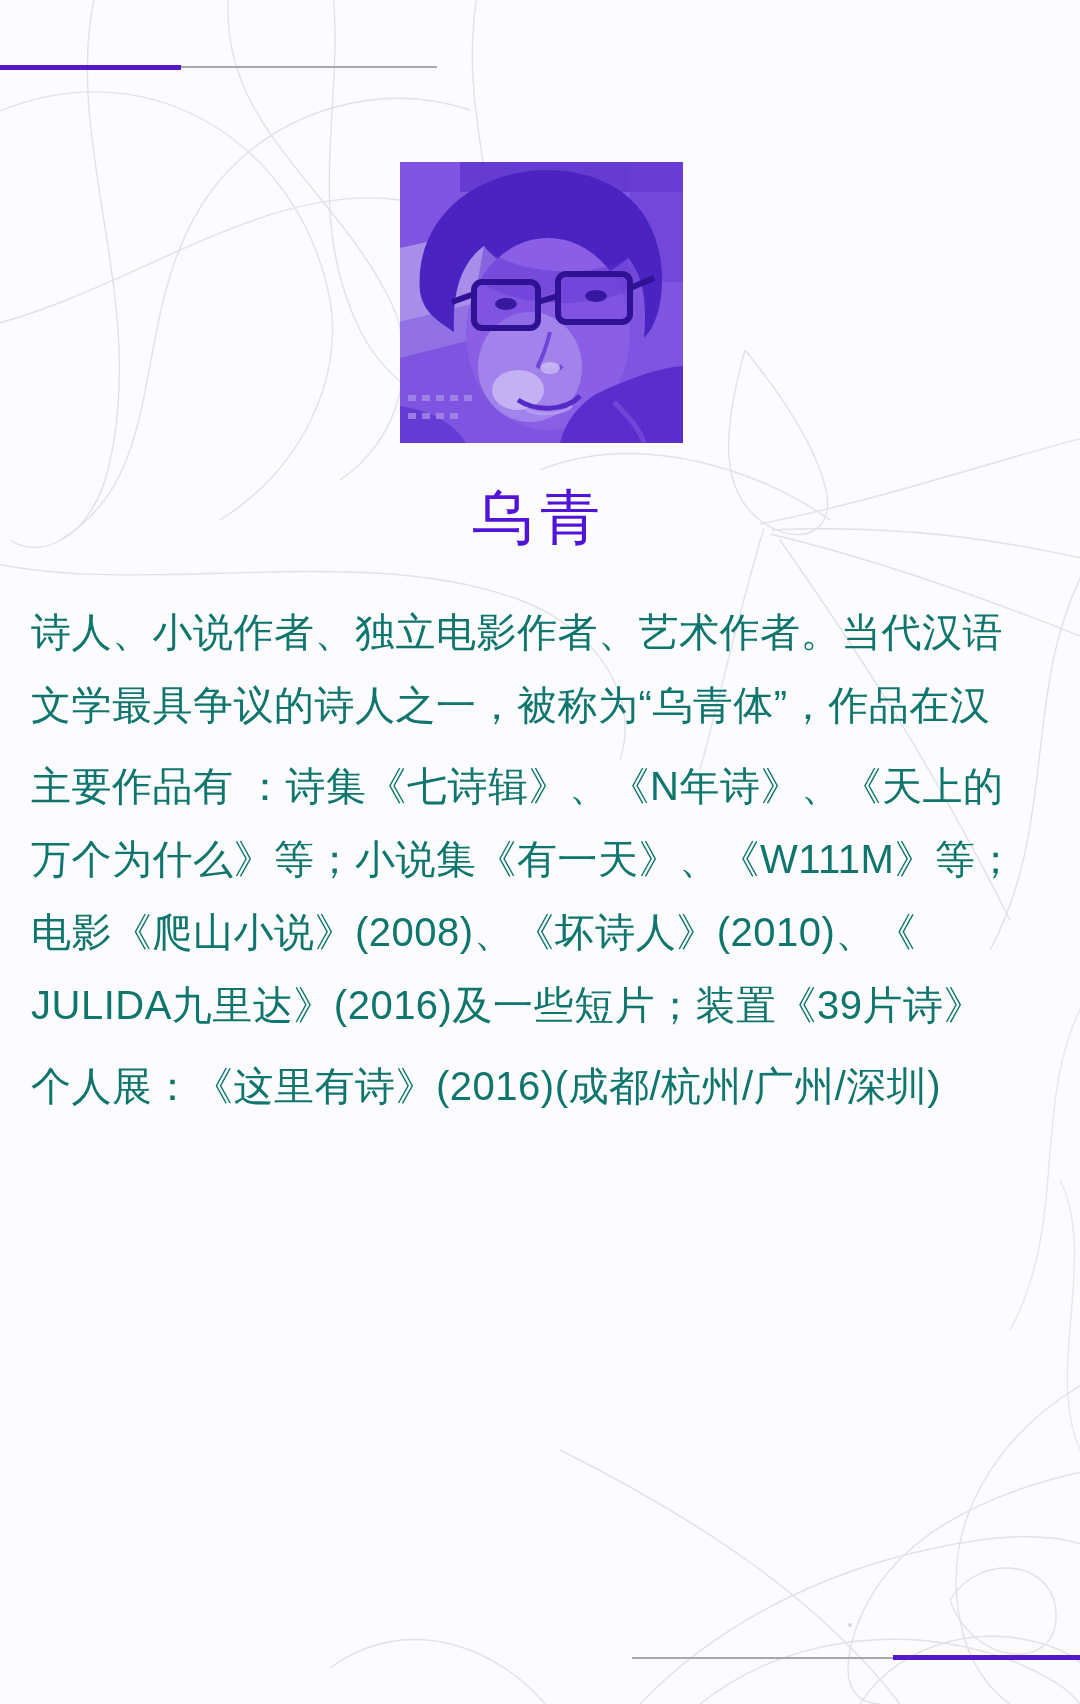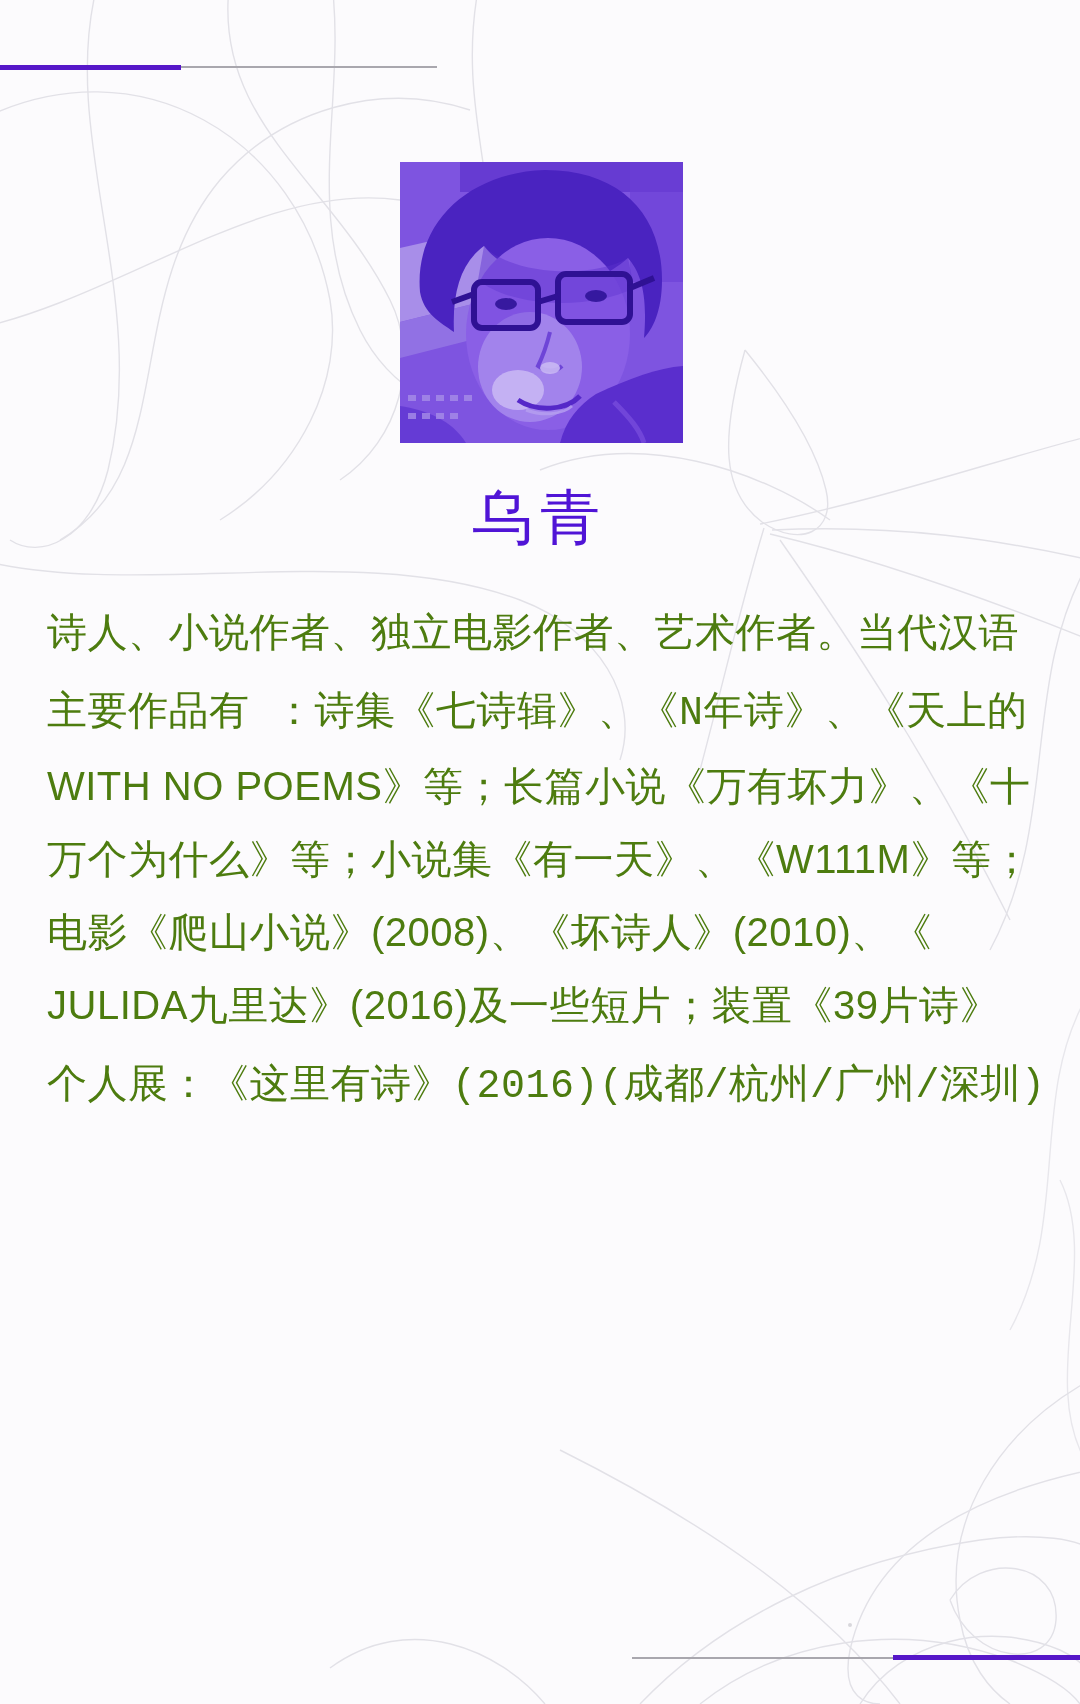--- a/index.html
+++ b/index.html
@@ -36,31 +36,31 @@
   
   .title {
     position: absolute; left: 0; top: 478px; width: 1080px;
     text-align: center;
     font-size: 60px; font-weight: 500; letter-spacing: 8px;
     color: #5014d6; z-index: 2;
   }
 
   
   .bio {
-    position: absolute; left: 47px; top: 596px; width: 1020px; z-index: 2;
-    color: #4d7c0f;
+    position: absolute; left: 31px; top: 596px; width: 1020px; z-index: 2;
+    color: #0f766e;
   }
   .bio .line {
     font-size: 40px;
     line-height: 73px;
     height: 73px;
     white-space: nowrap;
     letter-spacing: 0.5px;
   }
-  .bio .para-gap { margin-top: 8px; font-family: Liberation Mono, monospace; }
+  .bio .para-gap { margin-top: 8px; }
 </style>
 </head>
 <body>
 
 <div class="page">
 
   <svg class="scribbles" viewBox="0 0 1080 1704" fill="none" xmlns="http://www.w3.org/2000/svg">
     <g stroke="#e2e1e7" stroke-width="1.4" fill="none">
 
       <path d="M96,-10 C60,140 150,300 108,470 C90,540 40,560 10,540"></path>
@@ -135,22 +135,22 @@
 
       <path d="M8,236 H78" stroke="#a78de8" stroke-width="6" stroke-dasharray="8 6" opacity="0.8"></path>
       <path d="M8,254 H64" stroke="#a78de8" stroke-width="6" stroke-dasharray="8 6" opacity="0.8"></path>
     </svg>
   </div>
 
   <div class="title">乌青</div>
 
   <div class="bio">
     <div class="line">诗人、小说作者、独立电影作者、艺术作者。当代汉语</div>
+    <div class="line">文学最具争议的诗人之一，被称为“乌青体”，作品在汉</div>
     <div class="line para-gap">主要作品有 ：诗集《七诗辑》、《N年诗》、《天上的</div>
-    <div class="line">WITH NO POEMS》等；长篇小说《万有坏力》、《十</div>
     <div class="line">万个为什么》等；小说集《有一天》、《W111M》等；</div>
     <div class="line">电影《爬山小说》(2008)、《坏诗人》(2010)、《</div>
     <div class="line">JULIDA九里达》(2016)及一些短片；装置《39片诗》</div>
     <div class="line para-gap">个人展：《这里有诗》(2016)(成都/杭州/广州/深圳)</div>
   </div>
 
   <div class="rule bottom-rule-line"></div>
   <div class="rule bottom-rule-accent"></div>
 
 </div>

